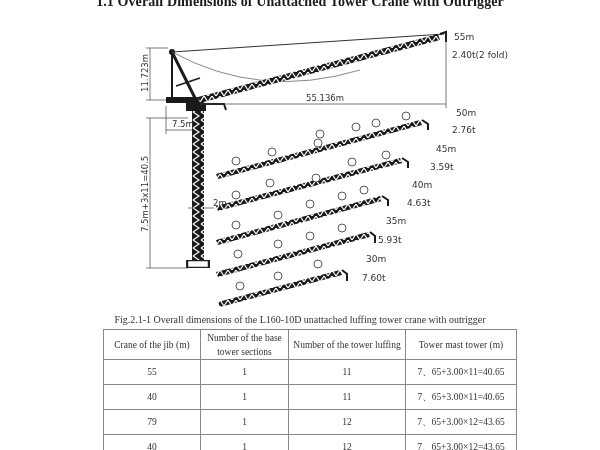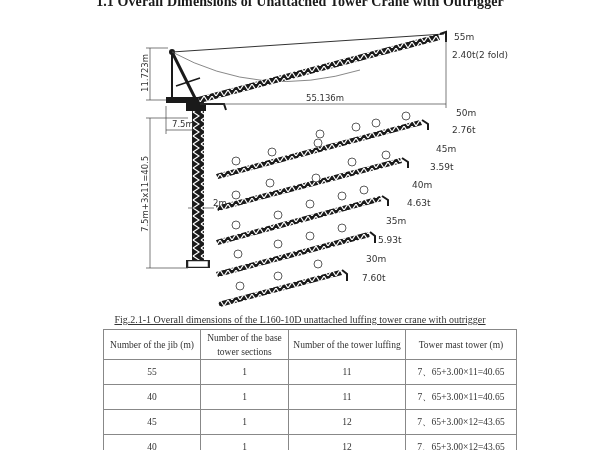--- a/index.html
+++ b/index.html
@@ -11,21 +11,21 @@
     .heading {
       position: absolute; left: 0; top: -6px; width: 600px;
       text-align: center; font-weight: bold; font-size: 14px;
       color: #1a1a1a; letter-spacing: 0.1px;
     }
     svg.drawing { position: absolute; left: 0; top: 0; }
     .dim-text { font-family: "DejaVu Sans", sans-serif; font-size: 8.5px; fill: #333; }
     .cap-text { font-family: "DejaVu Sans", sans-serif; font-size: 9px; fill: #333; }
     .caption {
       position: absolute; left: 0; top: 314px; width: 600px;
-      text-align: center; font-size: 10px; color: #333; text-decoration: underline;
+      text-align: center; font-size: 10px; color: #333;
     }
     table.spec {
       position: absolute; left: 103px; top: 329px;
       border-collapse: collapse; font-size: 9.5px; color: #333;
       table-layout: fixed;
     }
     table.spec th, table.spec td {
       border: 1px solid #888; text-align: center; font-weight: normal;
       padding: 0; line-height: 14px;
     }
@@ -160,41 +160,41 @@
 
 <table class="spec">
   <colgroup>
     <col style="width:97px">
       <col style="width:88px">
       <col style="width:117px">
       <col style="width:111px">
   </colgroup>
   <thead>
     <tr>
-      <th>Number of the jib (m)</th>
+      <th>Crane of the jib (m)</th>
       <th>Number of the base tower sections</th>
       <th>Number of the tower luffing</th>
       <th>Tower mast tower (m)</th>
     </tr>
   </thead>
   <tbody>
     <tr>
       <td>55</td>
       <td>1</td>
       <td>11</td>
       <td>7、65+3.00×11=40.65</td>
     </tr>
     <tr>
       <td>40</td>
       <td>1</td>
       <td>11</td>
       <td>7、65+3.00×11=40.65</td>
     </tr>
     <tr>
-      <td>45</td>
+      <td>79</td>
       <td>1</td>
       <td>12</td>
       <td>7、65+3.00×12=43.65</td>
     </tr>
     <tr>
       <td>40</td>
       <td>1</td>
       <td>12</td>
       <td>7、65+3.00×12=43.65</td>
     </tr>

